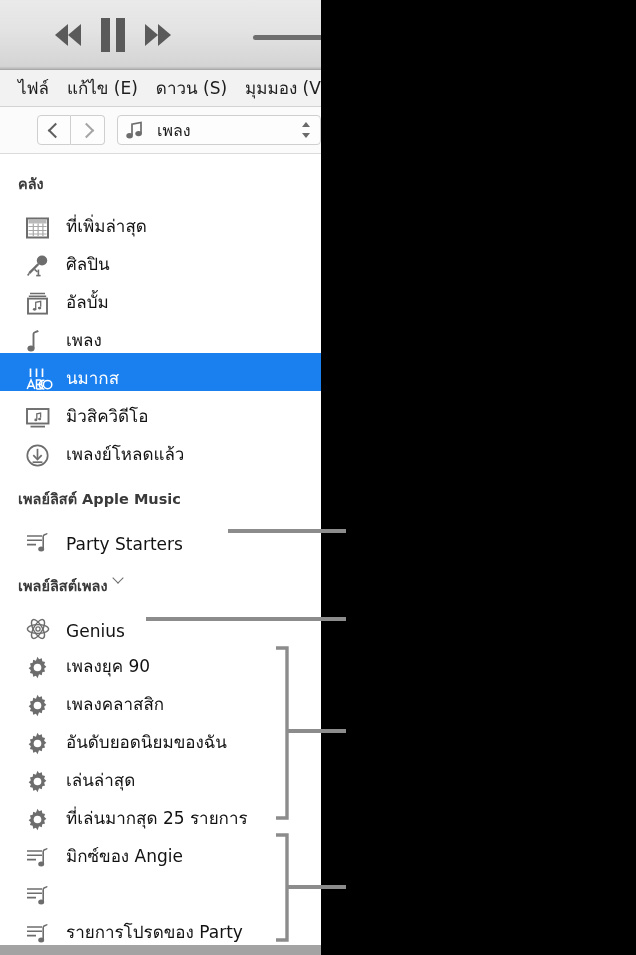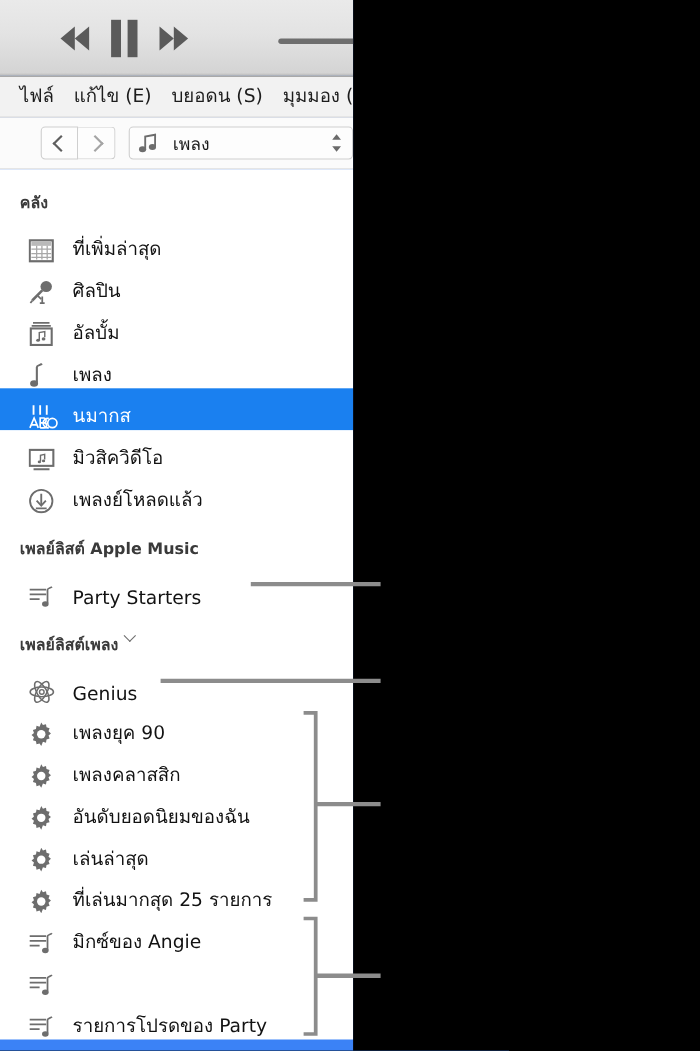--- a/index.html
+++ b/index.html
@@ -15,21 +15,21 @@
     font-family: "DejaVu Sans", "Liberation Sans", sans-serif;
   }
 
   
   #app-window {
     position: absolute;
     left: 0;
     top: 0;
     width: 321px;
     height: 955px;
-    background: #3b82f6;
+    background: #a3a3a3;
     overflow: hidden;
   }
 
   
   .player-bar {
     position: relative;
     height: 70px;
     background: linear-gradient(to bottom, #eaeaea 0%, #e3e3e3 45%, #d4d4d4 96%, #b6b6b6 100%);
     border-bottom: 1px solid #a9a9a9;
     box-sizing: border-box;
@@ -240,21 +240,21 @@
             <span class="tri-right"></span>
         </span>
       </div>
     </div>
     <div class="volume-track"></div>
   </div>
 
   <div class="menu-bar">
     <div class="menu-item">ไฟล์</div>
     <div class="menu-item">แก้ไข (E)</div>
-    <div class="menu-item">บยอดน (S)</div>
+    <div class="menu-item">ดาวน (S)</div>
     <div class="menu-item">มุมมอง (V)</div>
   </div>
 
   <div class="nav-bar">
     <div class="nav-btn back">
       <span class="chev left"></span>
     </div>
     <div class="nav-btn fwd">
       <span class="chev right"></span>
     </div>

